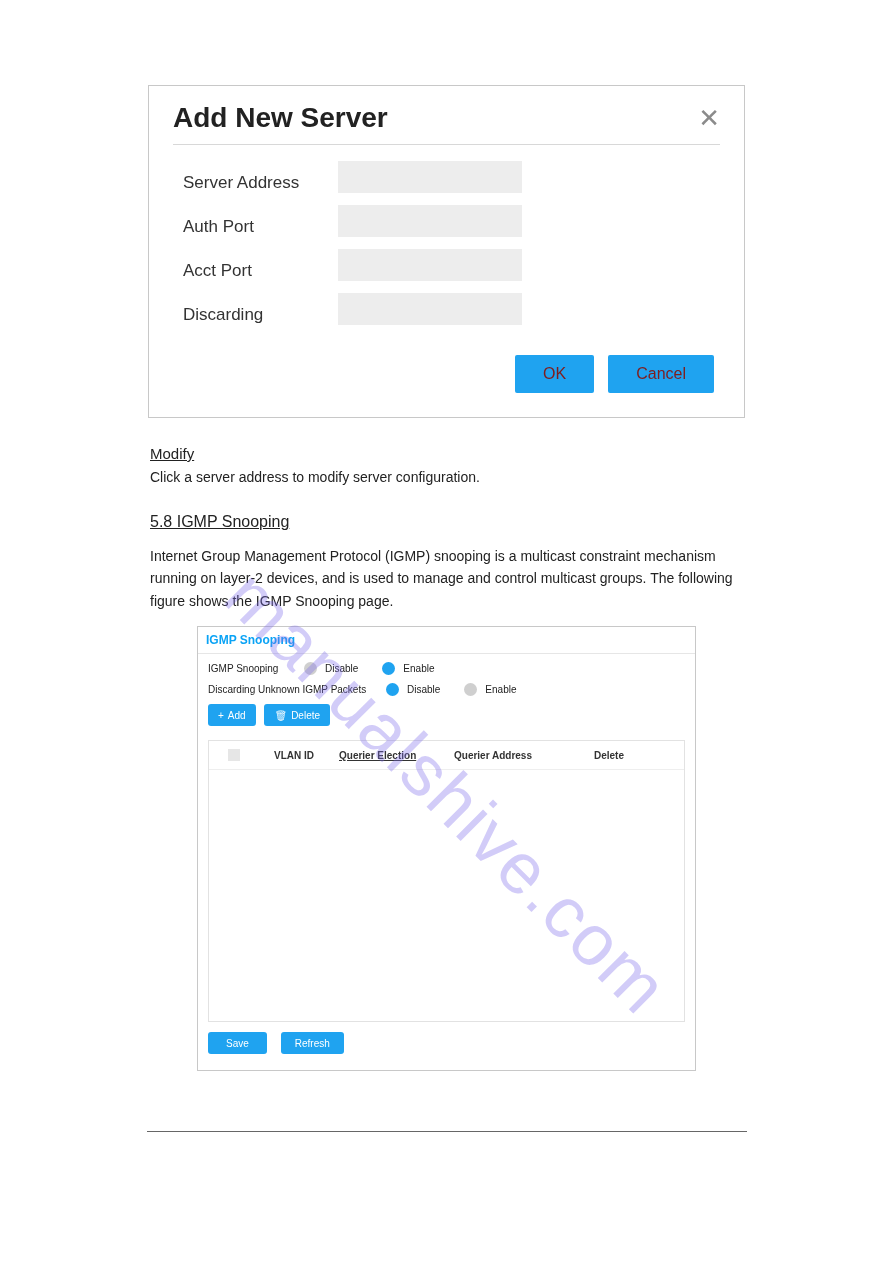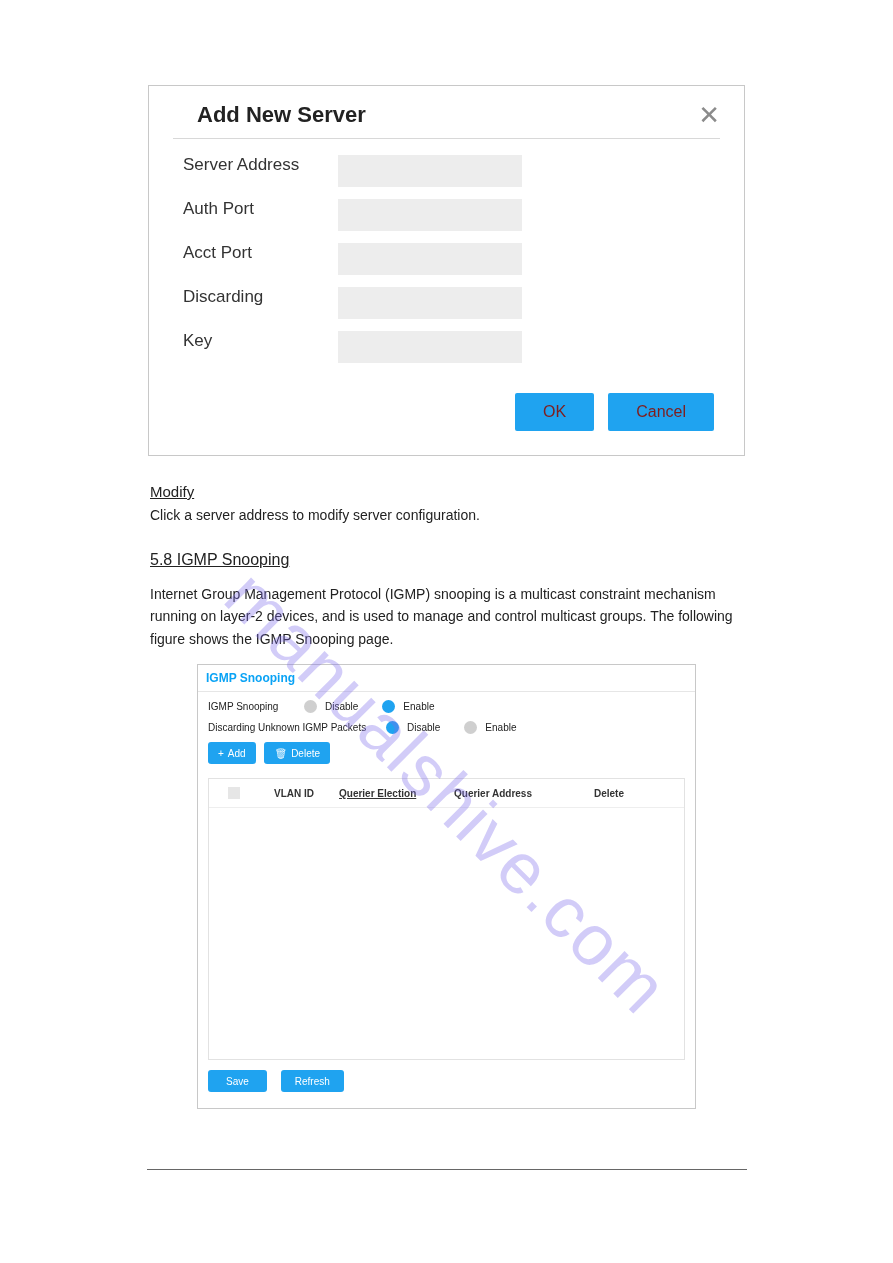--- a/index.html
+++ b/index.html
@@ -44,38 +44,37 @@
   .modal-inner {
     padding: 16px 24px 24px 24px;
   }
   .modal-title-row {
     display: flex;
     justify-content: space-between;
     align-items: center;
     padding-bottom: 10px;
   }
   .modal-title {
-    font-size: 22px;
+    font-size: 28px;
     font-weight: bold;
     color: #222;
-    margin-left: 24px;
   }
   .close-x {
     font-size: 26px;
     color: #8b8b8b;
     line-height: 1;
   }
   .modal-divider {
     border: none;
     border-top: 1px solid #d8d8d8;
     margin: 0 0 16px 0;
   }
   .form-row {
     display: flex;
-    align-items: flex-start;
+    align-items: flex-end;
     margin-bottom: 12px;
   }
   .form-label {
     width: 155px;
     font-size: 17px;
     color: #333;
     padding-left: 10px;
   }
   .form-input {
     width: 180px;
@@ -211,24 +210,20 @@
       <div class="form-row">
         <span class="form-label">Auth Port</span>
         <input class="form-input" style="">
       </div>
       <div class="form-row">
         <span class="form-label">Acct Port</span>
         <input class="form-input" style="">
       </div>
       <div class="form-row">
         <span class="form-label">Discarding</span>
-        <input class="form-input" style="">
-      </div>
-      <div class="form-row">
-        <span class="form-label">Key</span>
         <input class="form-input" style="">
       </div>
       <div class="modal-buttons">
         <button class="btn">OK</button>
         <button class="btn">Cancel</button>
       </div>
     </div>
   </div>
 
   <div class="section">

